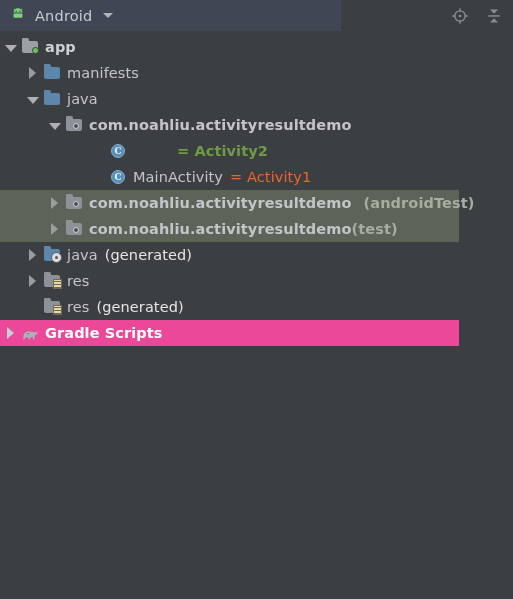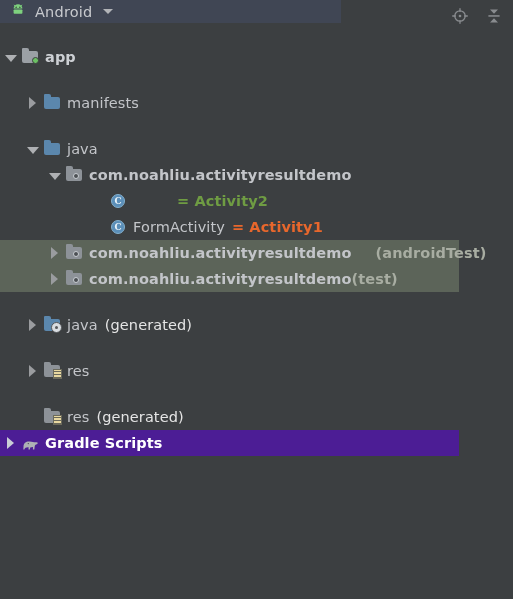--- a/index.html
+++ b/index.html
@@ -19,21 +19,21 @@
   .header {
     position: relative;
     width: 513px;
     height: 31px;
     background: #3c3f41;
     display: flex;
     align-items: stretch;
   }
   .view-tab {
     width: 341px;
-    height: 23px;
+    height: 31px;
     background: #404654;
     display: flex;
     align-items: center;
     padding-left: 10px;
     box-sizing: border-box;
     text-align: center;
   }
   .android-icon {
     width: 16px;
     height: 16px;
@@ -62,32 +62,32 @@
     padding-right: 10px;
     gap: 16px;
   }
   .hicon { width: 18px; height: 18px; opacity: .62; }
 
   
   .tree {
     position: relative;
     width: 459px;
     background: #3c3f41;
-    padding-top: 13px;
+    padding-top: 3px;
   }
   .row {
     position: relative;
     height: 26px;
     display: flex;
     align-items: center;
     white-space: nowrap;
     box-sizing: border-box;
   }
   .row.hl      { background: #5c6459; }
-  .row.sel     { background: #4c1d95; }
+  .row.sel     { background: #ec4899; }
 
   .twisty {
     width: 13px; height: 13px;
     flex: 0 0 auto;
     position: relative;
     margin-right: 5px;
   }
   .twisty.expanded::before {
     content: "";
     position: absolute; left: 1px; top: 4px;
@@ -190,24 +190,24 @@
     font-size: 14.5px;
     color: #c3c5c9;
     letter-spacing: .1px;
   }
   .label.bold  { font-weight: bold; color: #cdd0d4; }
   .label.sel   { color: #ffffff; font-weight: bold; }
   .muted       { color: #e5e5e5; }
   .row.hl .muted { color: #a8ada2; }
   .eq          { color: #c3c5c9; margin-left: 7px; }
   .ann-green   { color: #6f9c43; font-weight: bold; margin-left: 44px; }
-  .ann-orange  { color: #e8672c; font-weight: bold; }
+  .ann-orange  { color: #e8672c; font-weight: normal; }
 
   .i0 { padding-left: 4px; }
-  .i1 { padding-left: 26px; margin-top: 20px; }
+  .i1 { padding-left: 26px; }
   .i2 { padding-left: 48px; font-weight: bold; }
   .i3b{ padding-left: 92px; }
 </style>
 </head>
 <body>
 
 <div class="header">
 
   <div class="view-tab">
     <span class="android-icon">
@@ -281,32 +281,32 @@
       <span class="ico">
         <span class="class-ico">C</span>
       </span>
       <span class="label eq ann-green">= Activity2</span>
     </div>
     <div class="row i3b">
       <span class="twisty none"></span>
       <span class="ico">
         <span class="class-ico">C</span>
       </span>
-      <span class="label">FormActivity</span>
+      <span class="label">MainActivity</span>
       <span class="label eq ann-orange">= Activity1</span>
     </div>
     <div class="row i2 hl">
       <span class="twisty collapsed"></span>
       <span class="ico">
         <span class="folder gray2">
           <span class="badge-dot dark"></span>
         </span>
       </span>
       <span class="label">com.noahliu.activityresultdemo</span>
-      <span class="label muted" style="margin-left: 24px;">(androidTest)</span>
+      <span class="label muted" style="margin-left: 12px;">(androidTest)</span>
     </div>
     <div class="row i2 hl">
       <span class="twisty collapsed"></span>
       <span class="ico">
         <span class="folder gray2">
           <span class="badge-dot dark"></span>
         </span>
       </span>
       <span class="label">com.noahliu.activityresultdemo</span>
       <span class="label muted" style="margin-left: 0;">(test)</span>

